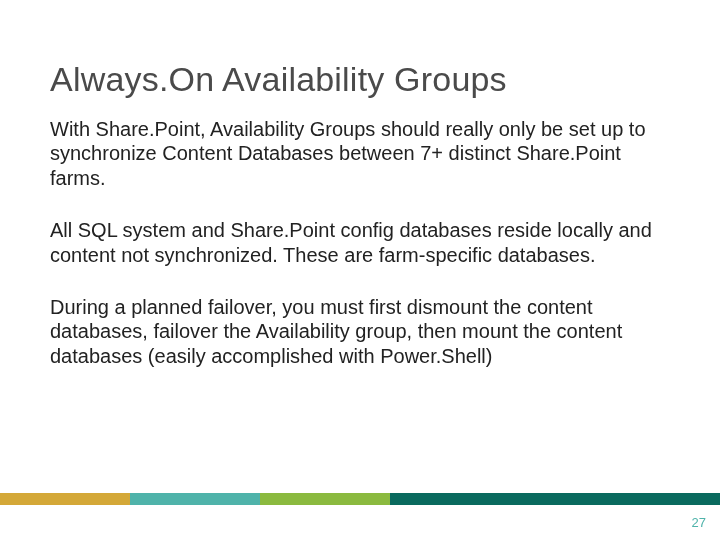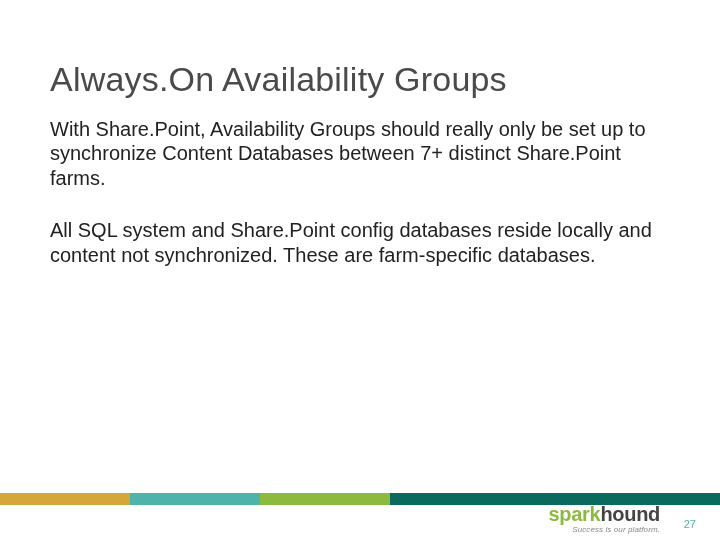--- a/index.html
+++ b/index.html
@@ -12,41 +12,36 @@
   .stripe { height: 12px; }
   .stripe.gold  { background: #d4a838; flex: 0 0 130px; }
   .stripe.teal  { background: #4fb3aa; flex: 0 0 130px; }
   .stripe.green { background: #8bba3f; flex: 0 0 130px; }
   .stripe.dgreen{ background: #0a6a5e; flex: 1 1 auto; }
   .footer-band { position: absolute; left: 0; bottom: 0; width: 720px; height: 35px; background: #fff; }
   .logo { position: absolute; right: 60px; bottom: 6px; text-align: right; }
   .logo-top { font-size: 20px; font-weight: 700; color: #444; line-height: 1; letter-spacing: -0.3px; }
   .logo-top .spark { color: #8bba3f; }
   .logo-sub { font-size: 8px; font-style: italic; color: #888; margin-top: 1px; letter-spacing: 0.1px; }
-  .pagenum { position: absolute; right: 24px; bottom: 10px; font-size: 11px; color: #4fb3aa; }
+  .pagenum { position: absolute; right: 14px; bottom: 10px; font-size: 13px; color: #4fb3aa; }
 </style>
 </head>
 <body>
 
 <div class="slide">
   <div class="content">
     <h1 class="title">Always.On Availability Groups</h1>
     <p class="para">With Share.Point, Availability Groups should really only be set up to synchronize Content Databases between 7+ distinct Share.Point farms.</p>
     <p class="para">All SQL system and Share.Point config databases reside locally and content not synchronized. These are farm-specific databases.</p>
+    <p class="para">During a planned failover, you must first dismount the content databases, failover the Availability group, then mount the content databases (easily accomplished with Power.Shell)</p>
   </div>
 
   <div class="footer-stripes">
     <div class="stripe gold"></div>
     <div class="stripe teal"></div>
     <div class="stripe green"></div>
     <div class="stripe dgreen"></div>
   </div>
 
   <div class="footer-band">
-    <div class="logo">
-      <div class="logo-top">
-        <span class="spark">spark</span><span>hound</span>
-      </div>
-      <div class="logo-sub">Success is our platform.</div>
-    </div>
     <div class="pagenum">27</div>
   </div>
 </div>
 
 </body></html>

